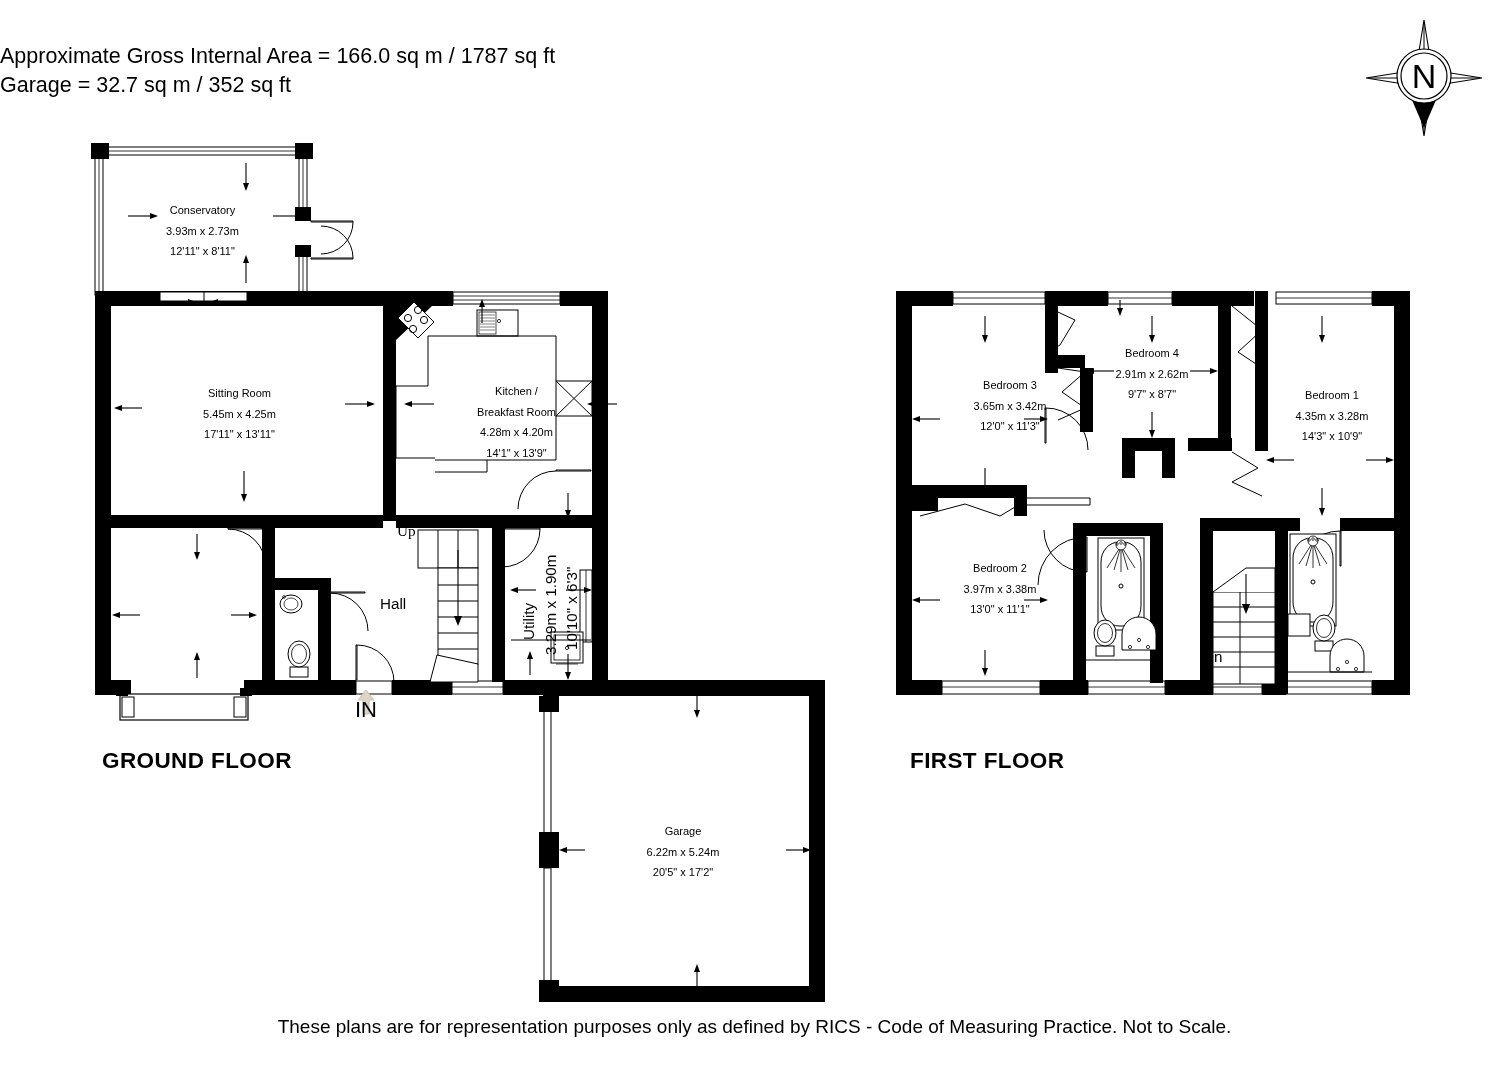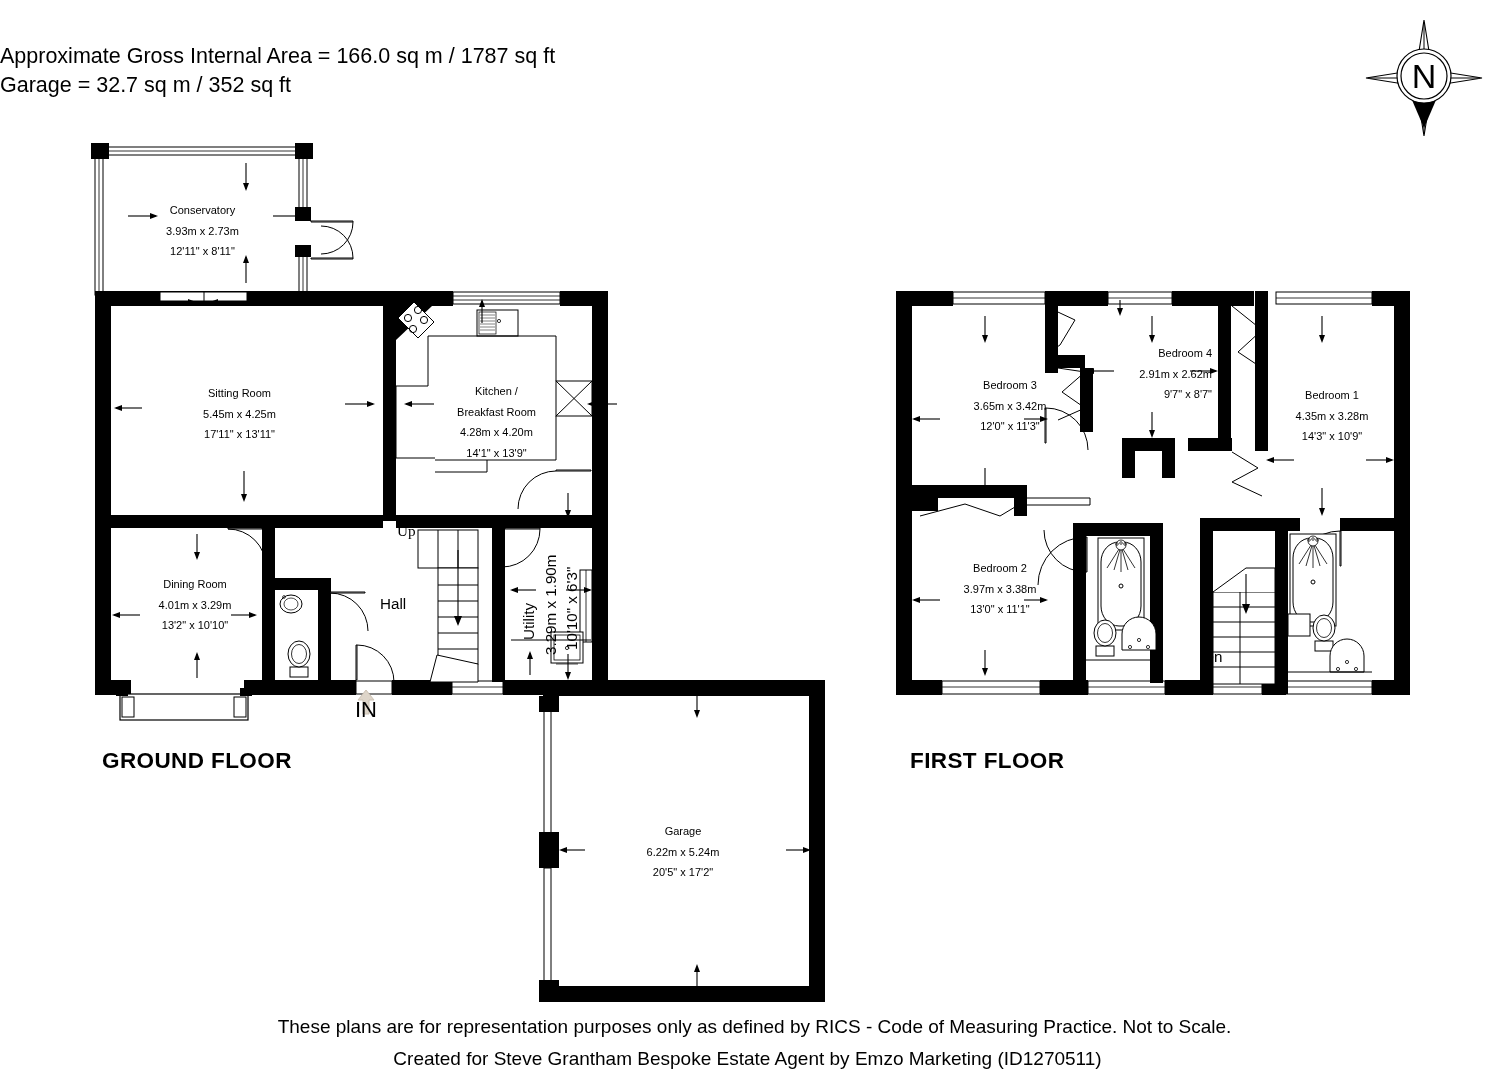--- a/index.html
+++ b/index.html
@@ -546,32 +546,27 @@
     <div class="dm">3.93m x 2.73m</div>
     <div class="df">12'11" x 8'11"</div>
   </div>
 
   <div class="rlab" style="left:177px;top:383px;width:125px;">
     <div class="nm">Sitting Room</div>
     <div class="dm">5.45m x 4.25m</div>
     <div class="df">17'11" x 13'11"</div>
   </div>
 
-  <div class="rlab" style="left:424px;top:381px;width:145px;">
+  <div class="rlab" style="left:444px;top:381px;width:145px;">
     <div class="nm">Kitchen /</div>
     <div class="nm">Breakfast Room</div>
     <div class="dm">4.28m x 4.20m</div>
     <div class="df">14'1" x 13'9"</div>
   </div>
 
-  <div class="rlab" style="left:135px;top:574px;width:120px;">
-    <div class="nm">Dining Room</div>
-    <div class="dm">4.01m x 3.29m</div>
-    <div class="df">13'2" x 10'10"</div>
-  </div>
 
   <div class="tiny" style="left:380px;top:595px;">Hall</div>
 
   <div class="vlab" style="left:519px;top:640px;">
     <span>Utility</span>
   </div>
   <div class="vlab" style="left:541px;top:655px;">
     <span>3.29m x 1.90m</span>
   </div>
   <div class="vlab" style="left:562px;top:650px;">
@@ -587,21 +582,21 @@
   <div class="tiny" style="left:397px;top:522px;font-family:Liberation Serif, serif;">Up</div>
   <div class="tiny" style="left:1203px;top:648px;">Dn</div>
   <div class="tiny" style="left:355px;top:697px;font-size:22px;">IN</div>
 
   <div class="rlab" style="left:950px;top:375px;width:120px;">
     <div class="nm">Bedroom 3</div>
     <div class="dm">3.65m x 3.42m</div>
     <div class="df">12'0" x 11'3"</div>
   </div>
 
-  <div class="rlab" style="left:1092px;top:343px;width:120px;text-align:right;">
+  <div class="rlab" style="left:1092px;top:343px;width:120px;">
     <div class="nm">Bedroom 4</div>
     <div class="dm">2.91m x 2.62m</div>
     <div class="df">9'7" x 8'7"</div>
   </div>
 
   <div class="rlab" style="left:1272px;top:385px;width:120px;">
     <div class="nm">Bedroom 1</div>
     <div class="dm">4.35m x 3.28m</div>
     <div class="df">14'3" x 10'9"</div>
   </div>
@@ -609,15 +604,14 @@
   <div class="rlab" style="left:940px;top:558px;width:120px;">
     <div class="nm">Bedroom 2</div>
     <div class="dm">3.97m x 3.38m</div>
     <div class="df">13'0" x 11'1"</div>
   </div>
 
   <div class="floor-label" id="gf-label">GROUND FLOOR</div>
   <div class="floor-label" id="ff-label">FIRST FLOOR</div>
 
   <div class="ftr ftr-1">These plans are for representation purposes only as defined by RICS - Code of Measuring Practice. Not to Scale.</div>
-  <div class="ftr ftr-2">Created for Steve Grantham Bespoke Estate Agent by Emzo Marketing (ID1270511)</div>
 
 </div>
 
 </body></html>

